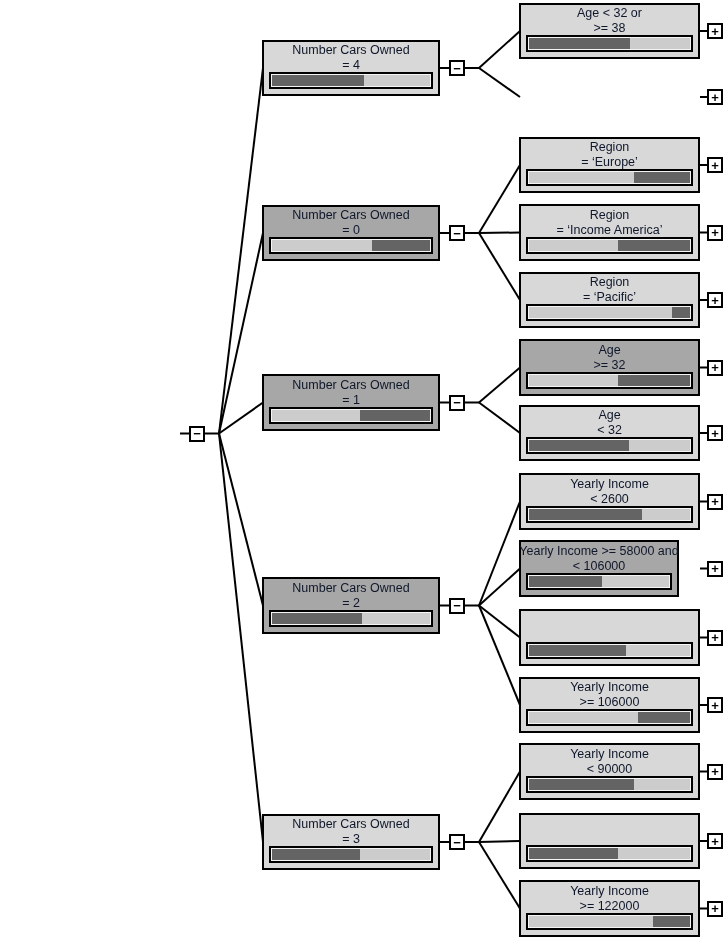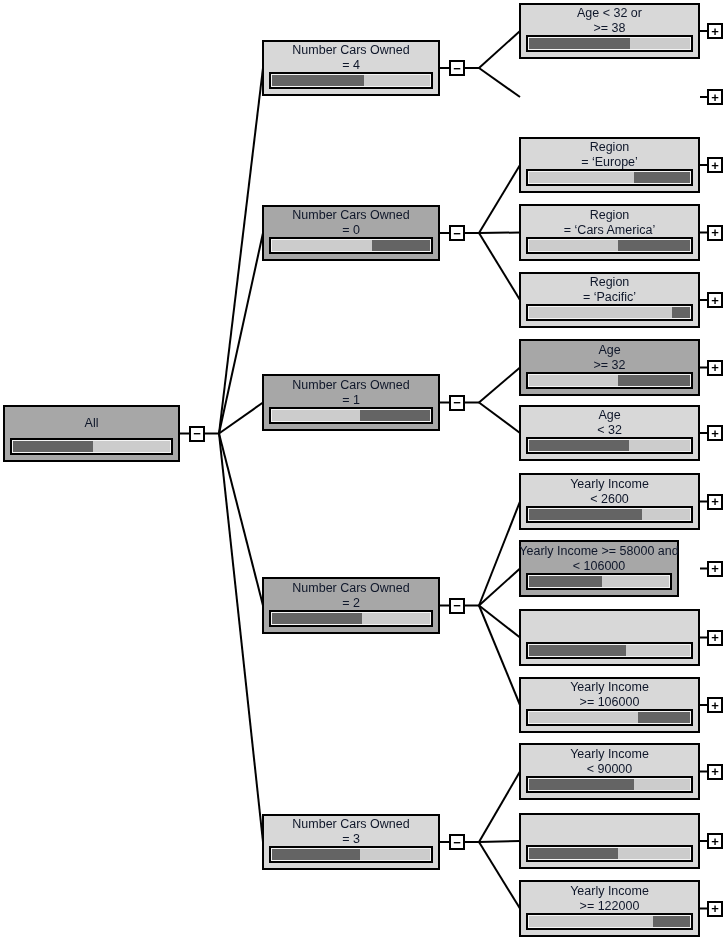--- a/index.html
+++ b/index.html
@@ -63,29 +63,20 @@
       <line x1="700" y1="367.5" x2="707" y2="367.5" stroke="#000000" stroke-width="2"></line>
       <line x1="700" y1="433" x2="707" y2="433" stroke="#000000" stroke-width="2"></line>
       <line x1="700" y1="501.5" x2="707" y2="501.5" stroke="#000000" stroke-width="2"></line>
       <line x1="700" y1="568.5" x2="707" y2="568.5" stroke="#000000" stroke-width="2"></line>
       <line x1="700" y1="637.5" x2="707" y2="637.5" stroke="#000000" stroke-width="2"></line>
       <line x1="700" y1="705" x2="707" y2="705" stroke="#000000" stroke-width="2"></line>
       <line x1="700" y1="771.5" x2="707" y2="771.5" stroke="#000000" stroke-width="2"></line>
       <line x1="700" y1="841" x2="707" y2="841" stroke="#000000" stroke-width="2"></line>
       <line x1="700" y1="908.5" x2="707" y2="908.5" stroke="#000000" stroke-width="2"></line>
     </svg>
-    <div class="node dark" style="left: 3px; top: 405px; width: 177px; height: 57px;">
-      <div class="label">
-        <div>All</div>
-      </div>
-      <div class="bar">
-        <div class="seg dark" style="width: 51%;"></div>
-        <div class="seg light" style="width: 49%;"></div>
-      </div>
-    </div>
     <div class="expander" style="left: 189px; top: 425.5px;">
       <span>−</span>
     </div>
     <div class="node light" style="left: 262px; top: 40px; width: 178px; height: 56px;">
       <div class="label">
         <div>Number Cars Owned</div>
         <div>= 4</div>
       </div>
       <div class="bar">
         <div class="seg dark" style="width: 58%;"></div>
@@ -172,21 +163,21 @@
         <div class="seg light" style="width: 65%;"></div>
         <div class="seg dark" style="width: 35%;"></div>
       </div>
     </div>
     <div class="expander" style="left: 707px; top: 157px;">
       <span>+</span>
     </div>
     <div class="node light" style="left: 519px; top: 204px; width: 181px; height: 57px;">
       <div class="label">
         <div>Region</div>
-        <div>= ‘Cars America’</div>
+        <div>= ‘Income America’</div>
       </div>
       <div class="bar">
         <div class="seg light" style="width: 55%;"></div>
         <div class="seg dark" style="width: 45%;"></div>
       </div>
     </div>
     <div class="expander" style="left: 707px; top: 224.5px;">
       <span>+</span>
     </div>
     <div class="node light" style="left: 519px; top: 272px; width: 181px; height: 56px;">

